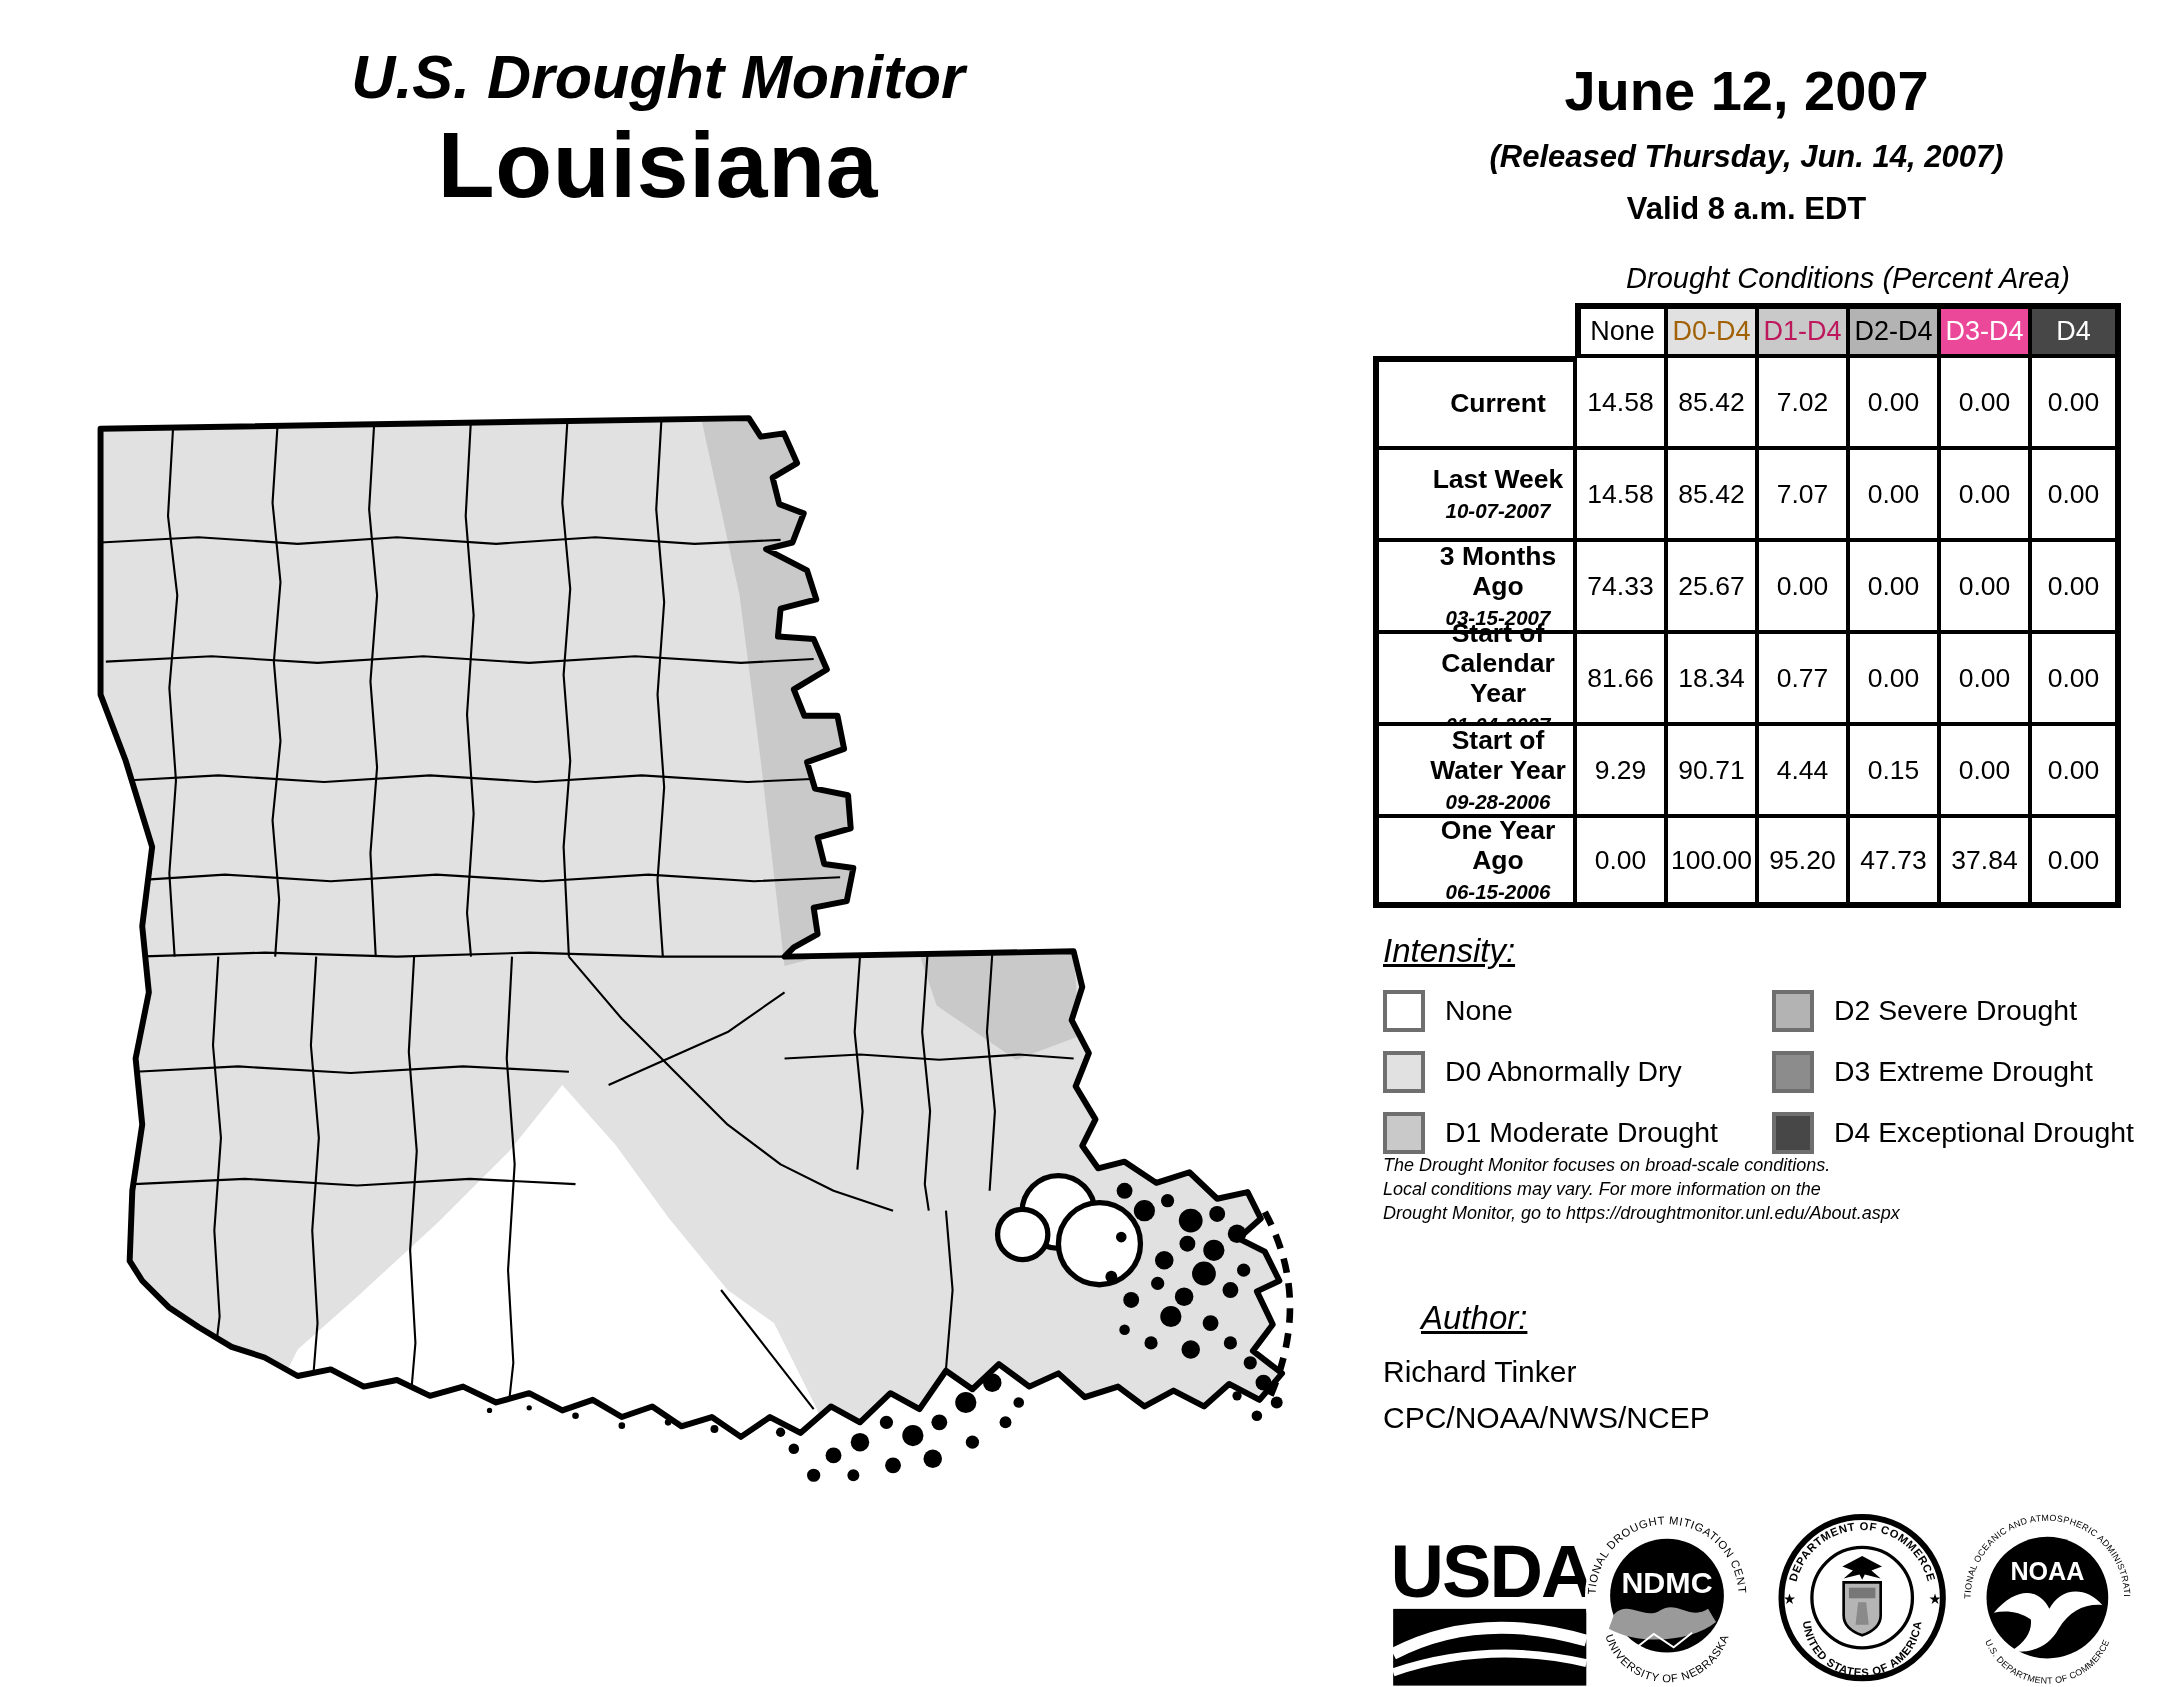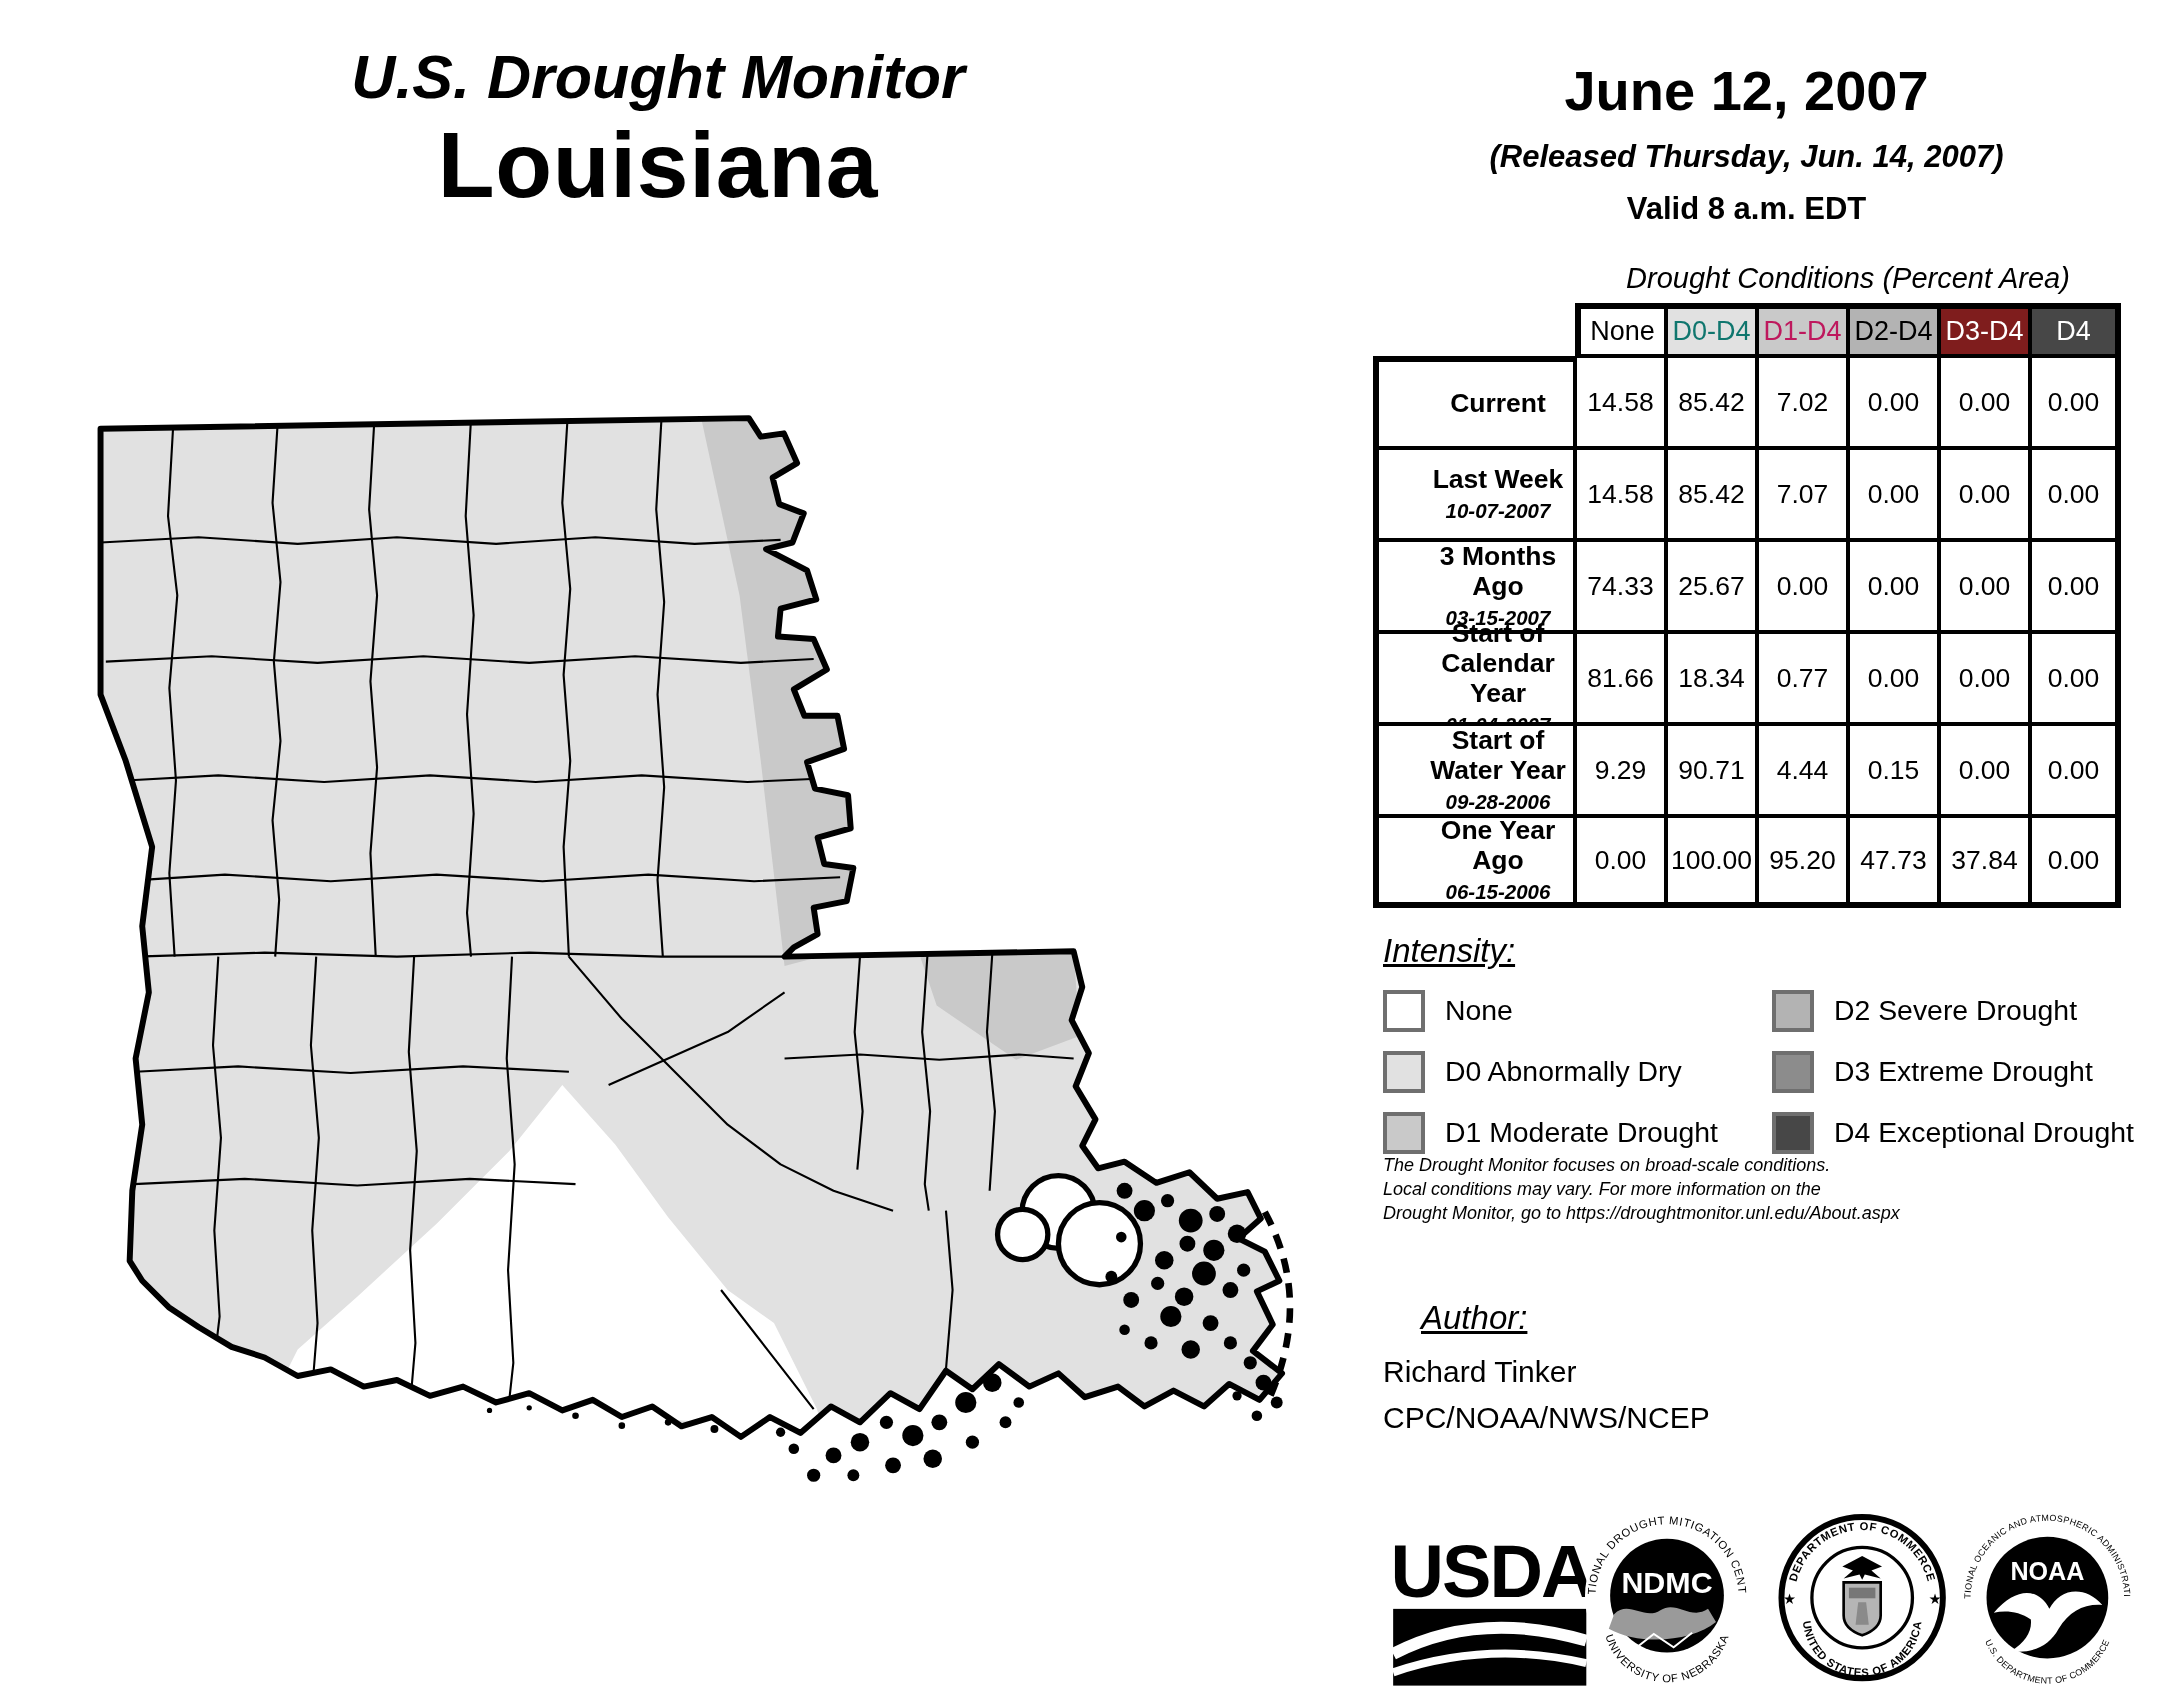--- a/index.html
+++ b/index.html
@@ -257,24 +257,24 @@
   <div class="abs center t2" style="left:195px;top:112px;width:926px;">Louisiana</div>
 
   <div class="abs center date1" style="left:1396px;top:58px;width:701px;">June 12, 2007</div>
   <div class="abs center date2" style="left:1396px;top:139px;width:701px;">(Released Thursday, Jun. 14, 2007)</div>
   <div class="abs center date3" style="left:1396px;top:191px;width:701px;">Valid 8 a.m. EDT</div>
 
   <div class="abs center table-title" style="left:1575px;top:262px;width:546px;">Drought Conditions (Percent Area)</div>
   <div class="abs dm-table" style="left:1373px;top:303px;">
       <div class="cell corner"></div>
       <div class="cell hdr c0" style="background: rgb(255, 255, 255); color: rgb(0, 0, 0);">None</div>
-      <div class="cell hdr c1" style="background: rgb(225, 225, 225); color: #0f766e;">D0-D4</div>
+      <div class="cell hdr c1" style="background: rgb(225, 225, 225); color: #a16207;">D0-D4</div>
       <div class="cell hdr c2" style="background: rgb(201, 201, 201); color: #be185d;">D1-D4</div>
       <div class="cell hdr c3" style="background: rgb(179, 179, 179); color: rgb(0, 0, 0);">D2-D4</div>
-      <div class="cell hdr c4" style="background: #7f1d1d; color: rgb(255, 255, 255);">D3-D4</div>
+      <div class="cell hdr c4" style="background: #ec4899; color: rgb(255, 255, 255);">D3-D4</div>
       <div class="cell hdr c5" style="background: rgb(71, 71, 71); color: rgb(255, 255, 255);">D4</div>
       <div class="cell lbl r0"><div>Current</div></div>
       <div class="cell val c0">14.58</div>
       <div class="cell val c1">85.42</div>
       <div class="cell val c2">7.02</div>
       <div class="cell val c3">0.00</div>
       <div class="cell val c4">0.00</div>
       <div class="cell val c5">0.00</div>
       <div class="cell lbl r1"><div>Last Week</div><div class="sub">10-07-2007</div></div>
       <div class="cell val c0">14.58</div>

